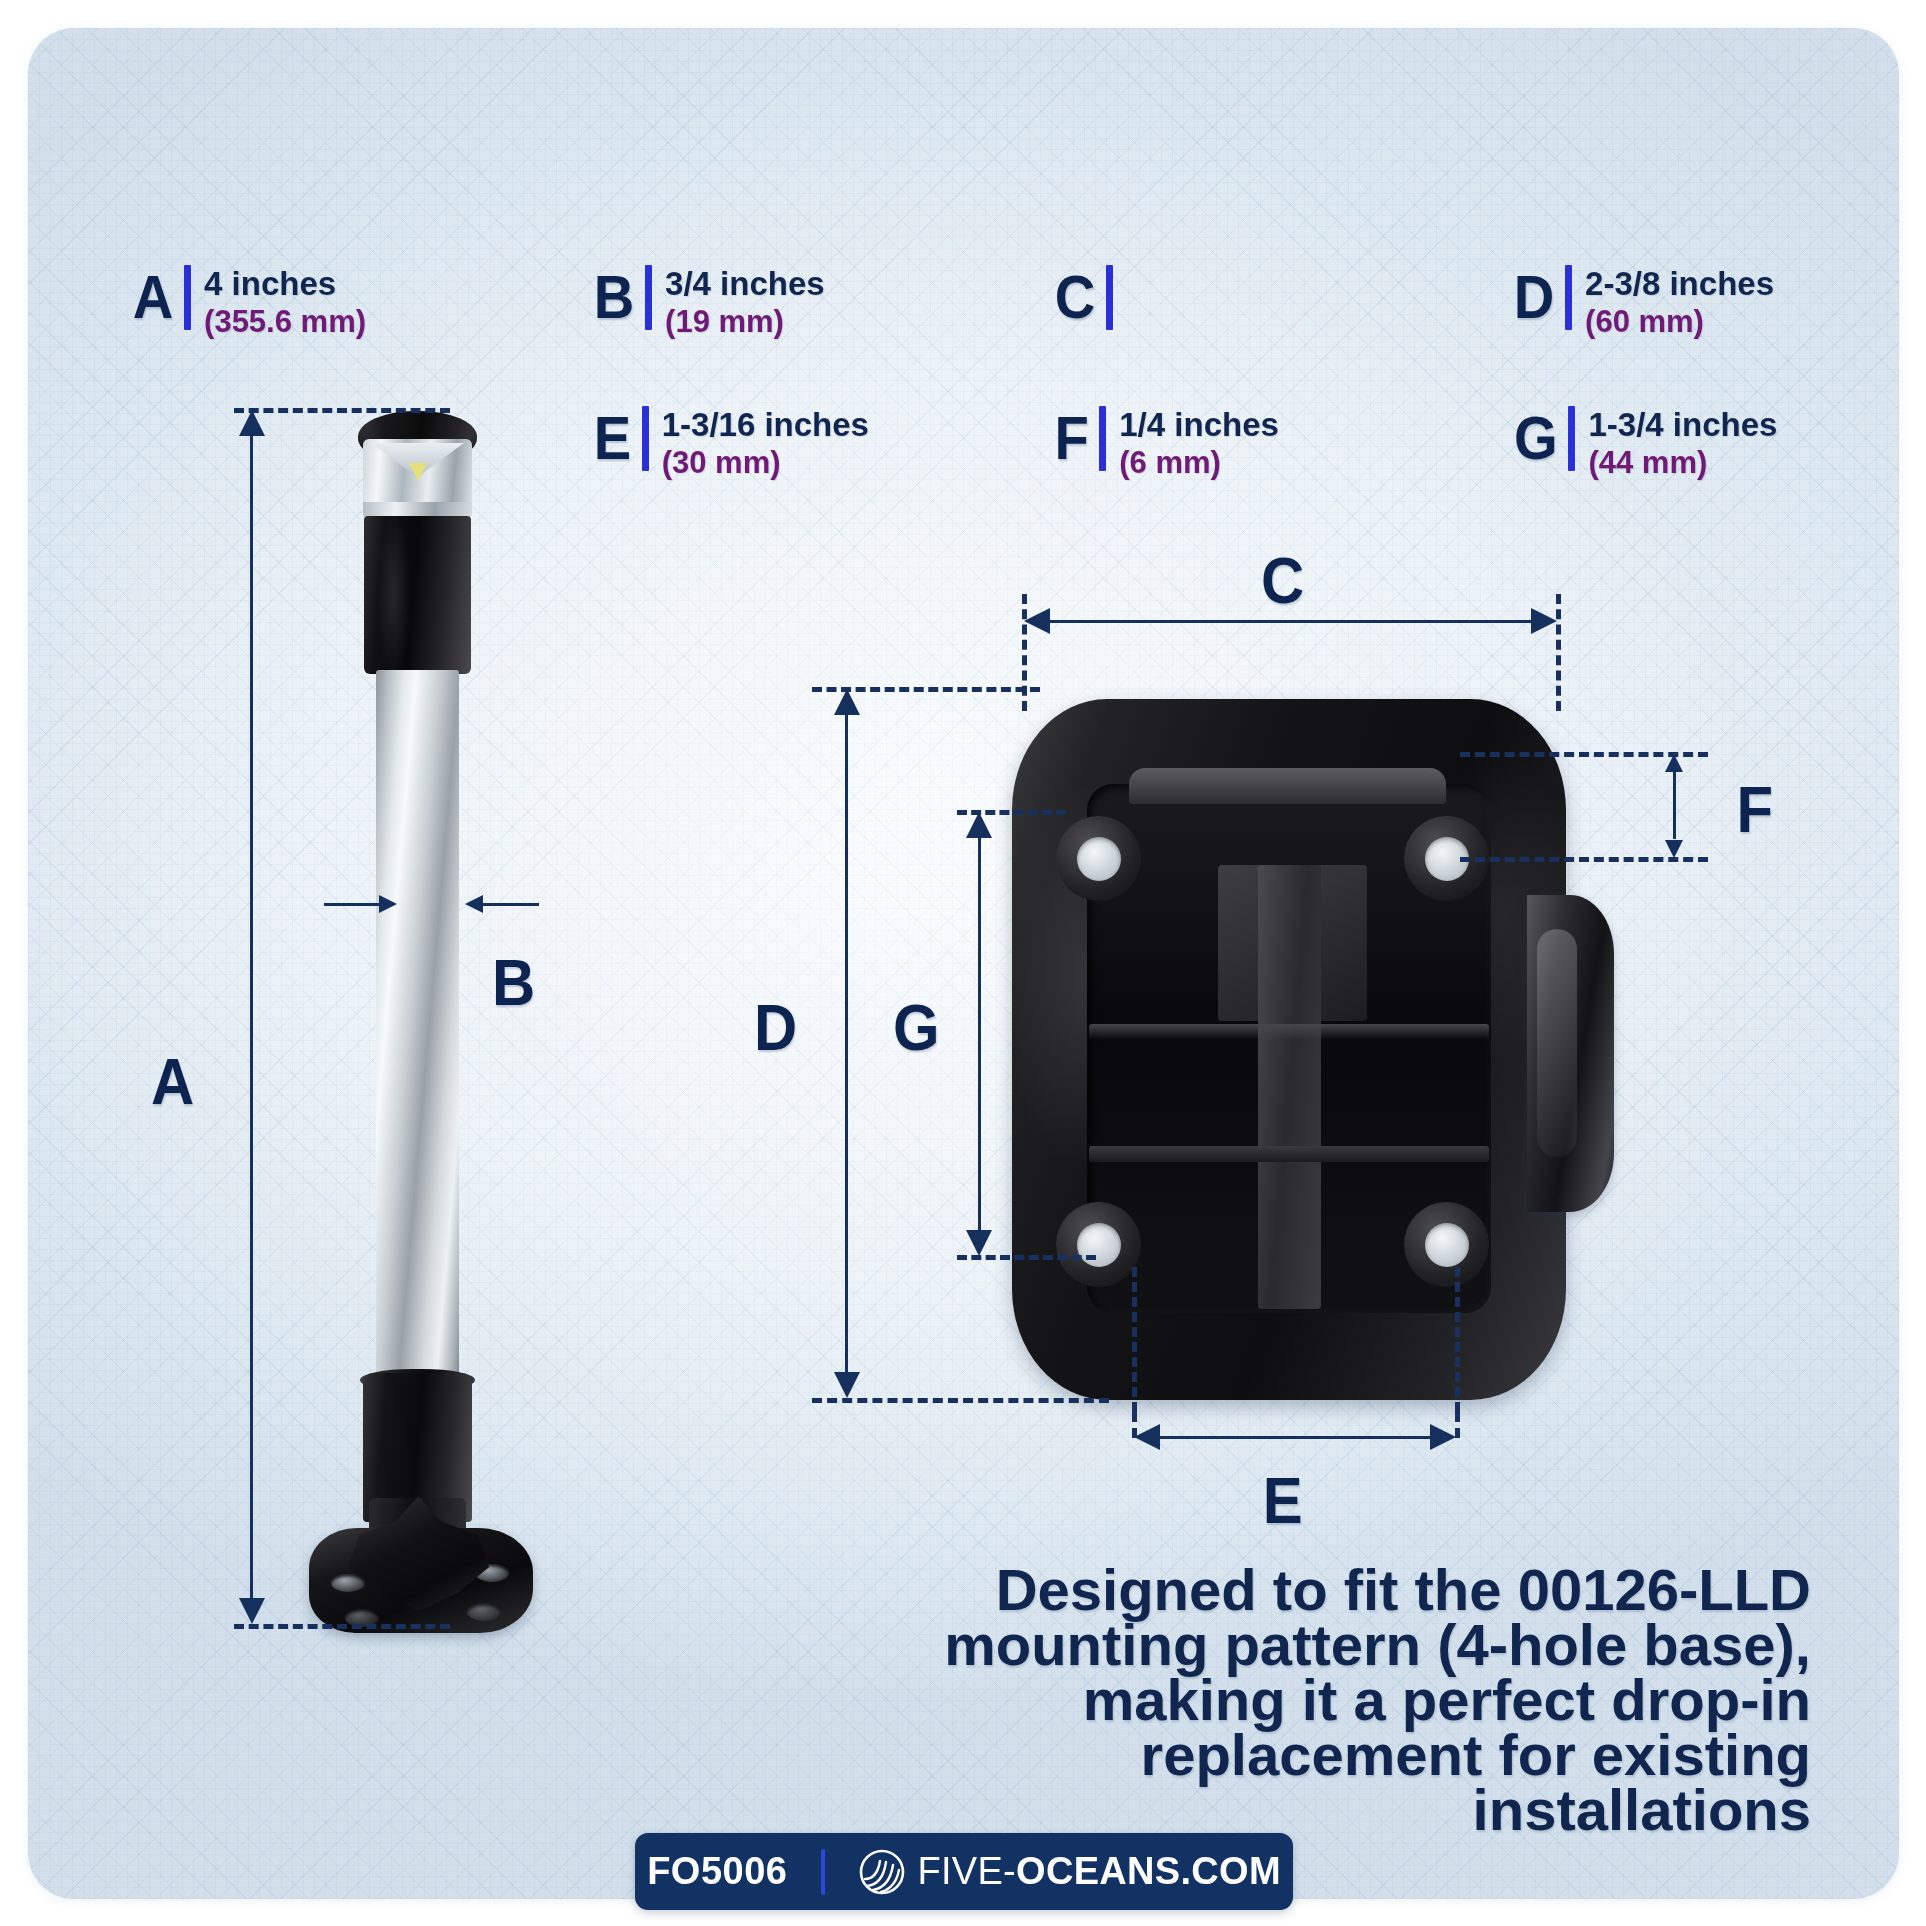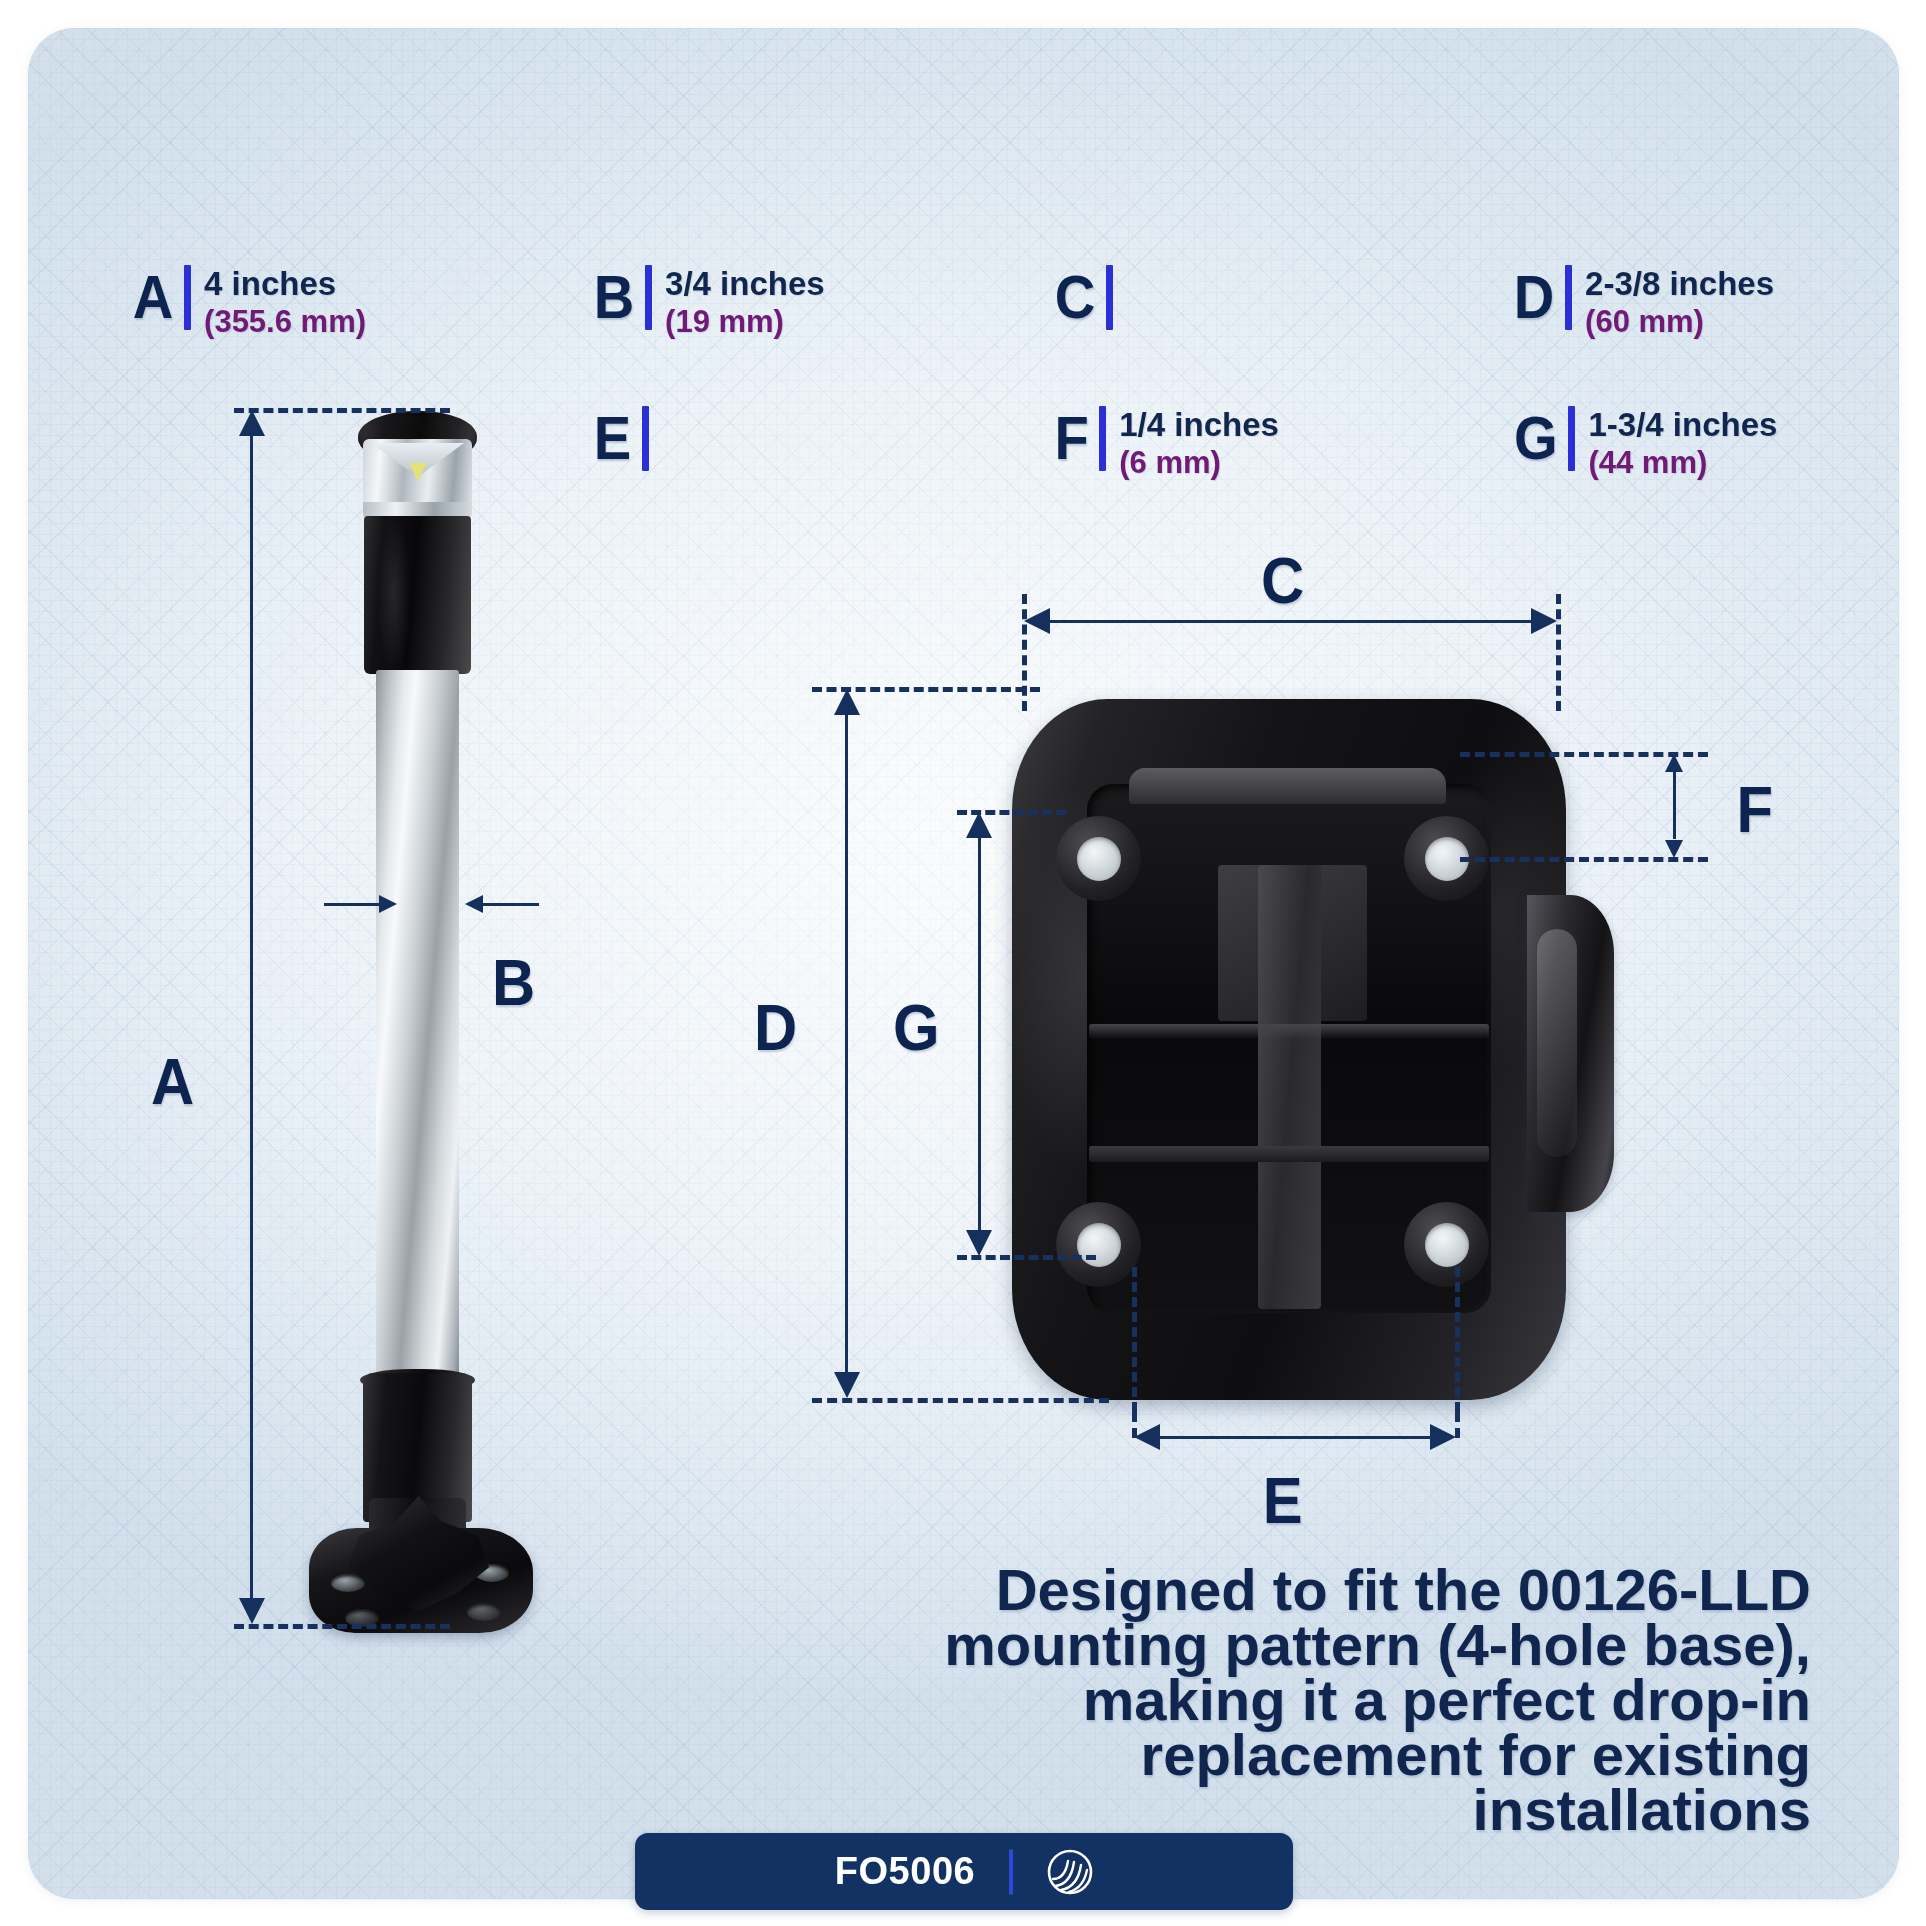--- a/index.html
+++ b/index.html
@@ -355,20 +355,24 @@
     <div class="bar"></div>
     <div class="txt">
       <div class="in">2-3/8 inches</div>
       <div class="mm">(60 mm)</div>
     </div>
   </div>
 
   <div class="dim" style="left:592px; top:406px;">
     <div class="letter">E</div>
     <div class="bar"></div>
+    <div class="txt">
+      <div class="in">1-3/16 inches</div>
+      <div class="mm">(30 mm)</div>
+    </div>
   </div>
 
   <div class="dim" style="left:1053px; top:406px;">
     <div class="letter">F</div>
     <div class="bar"></div>
     <div class="txt">
       <div class="in">1/4 inches</div>
       <div class="mm">(6 mm)</div>
     </div>
   </div>
@@ -481,17 +485,18 @@
     <div class="brandrow">
       <span style="display:inline-flex;">
         <svg width="46" height="46" viewBox="0 0 46 46" aria-hidden="true">
           <circle cx="23" cy="23" r="21" fill="none" stroke="#ffffff" stroke-width="2.6"></circle>
           <path d="M6 30 C14 30 19 24 21 12" fill="none" stroke="#ffffff" stroke-width="2.4" stroke-linecap="round"></path>
           <path d="M8 37 C19 36 25 27 27 13" fill="none" stroke="#ffffff" stroke-width="2.4" stroke-linecap="round"></path>
           <path d="M14 41 C26 39 32 29 34 16" fill="none" stroke="#ffffff" stroke-width="2.4" stroke-linecap="round"></path>
           <path d="M22 43 C33 40 38 31 40 21" fill="none" stroke="#ffffff" stroke-width="2.4" stroke-linecap="round"></path>
         </svg>
       </span>
+      <span class="brand"><span class="thin">FIVE-</span><span>OCEANS.COM</span></span>
     </div>
   </div>
 
 </div>
 
 
 </body></html>

